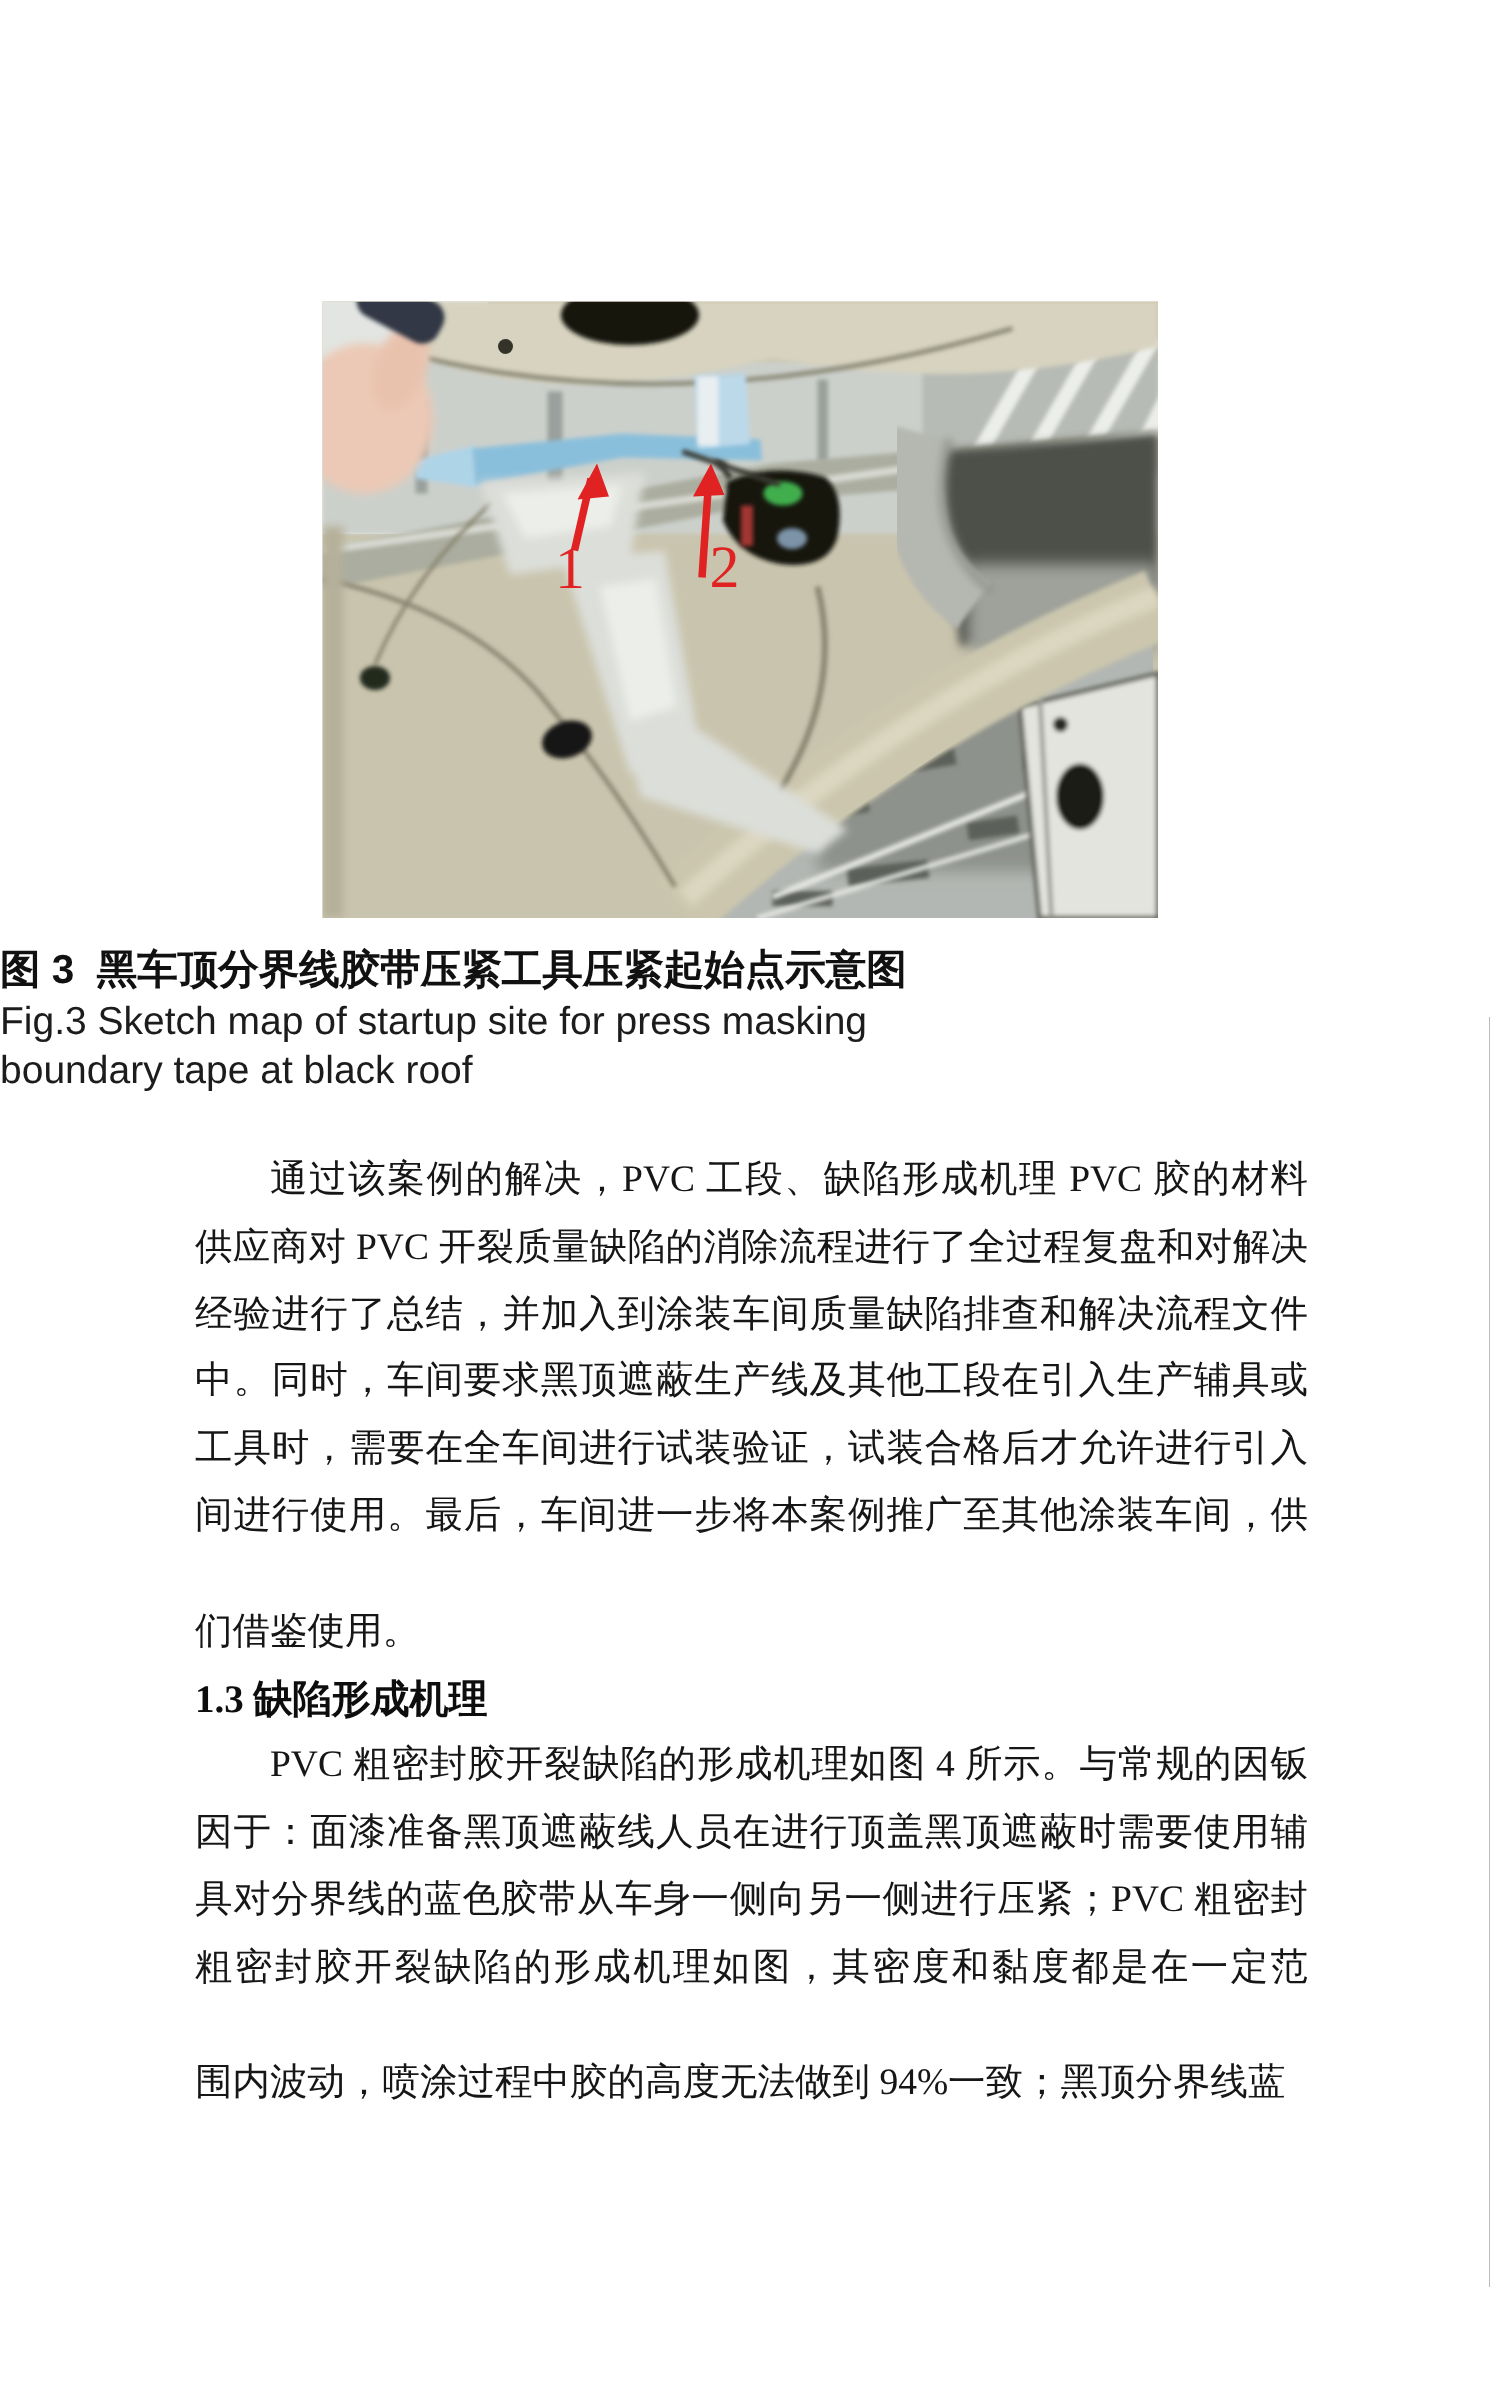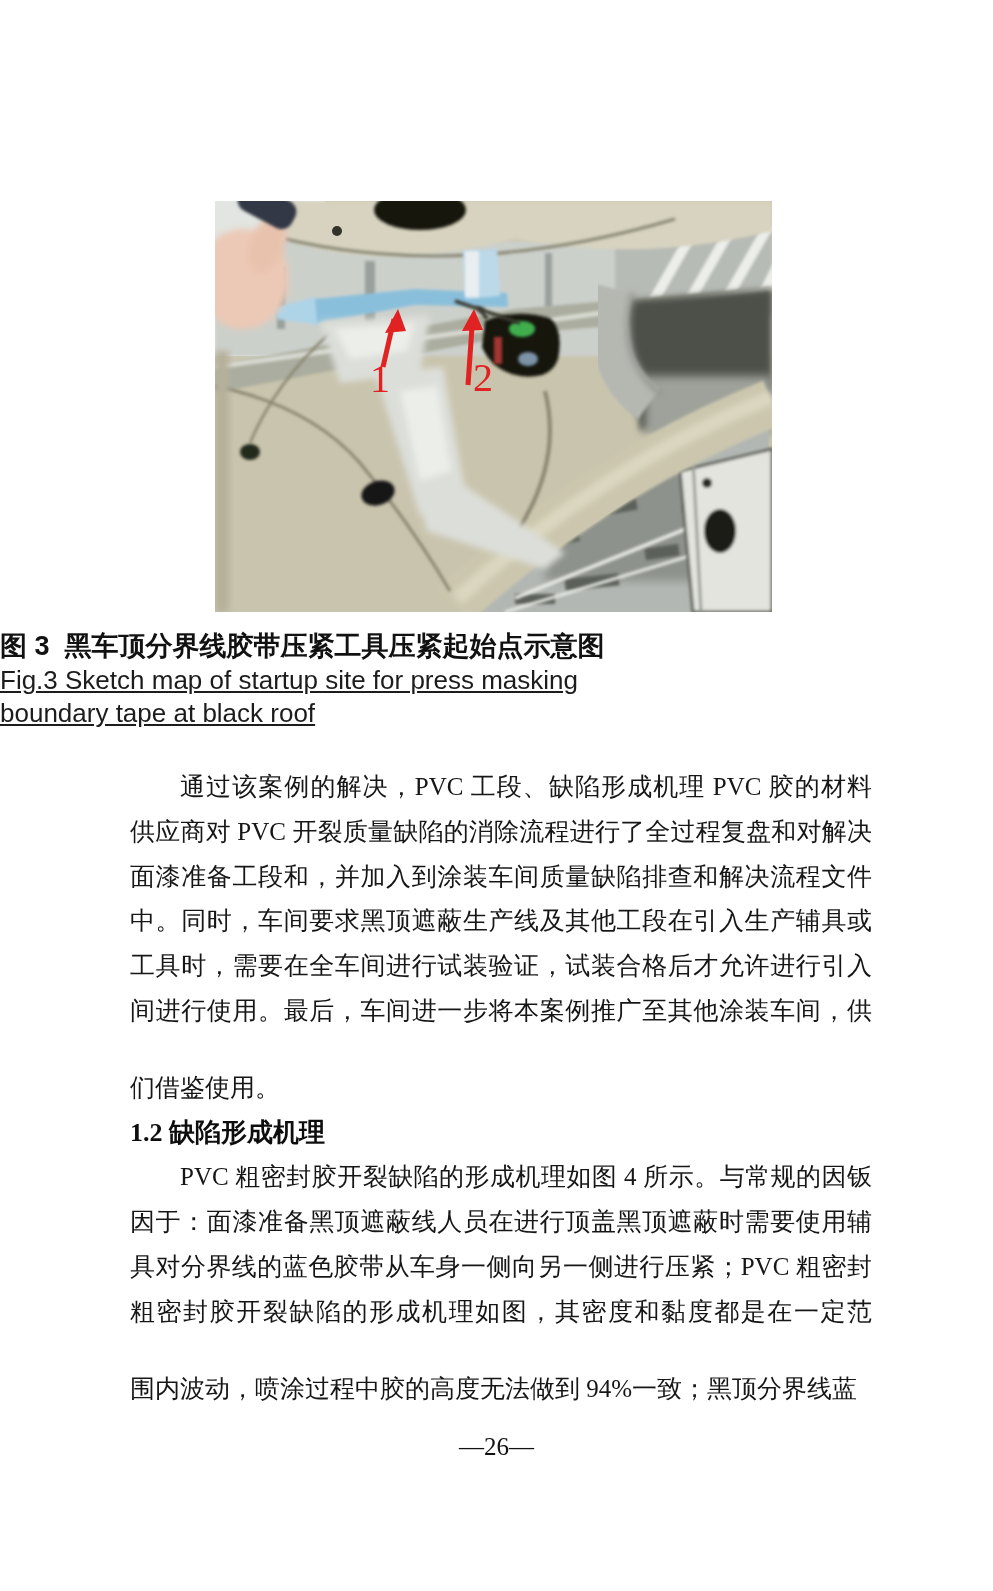--- a/index.html
+++ b/index.html
@@ -36,21 +36,20 @@
     font-family:"Liberation Sans","DejaVu Sans",sans-serif;
     font-weight:bold;
     font-size:27px;line-height:36px;
     white-space:pre;
     color:#111;
   }
   .cap-en{
     font-family:"Liberation Sans","DejaVu Sans",sans-serif;
     font-size:26px;line-height:33px;
     color:#1c1c1c;
-    text-decoration:underline;
   }
   
   #content{
     position:absolute;left:130px;top:765px;width:742px;
   }
   .line{
     font-size:25px;
     height:44.8px;line-height:44.8px;
     text-align:justify;
     text-align-last:justify;
@@ -209,27 +208,26 @@
 
   <div class="caption">
     <div class="cap-zh">图 3  黑车顶分界线胶带压紧工具压紧起始点示意图</div>
     <div class="cap-en">Fig.3 Sketch map of startup site for press masking</div>
     <div class="cap-en">boundary tape at black roof</div>
   </div>
 
   <div id="content">
       <div class="line indent">通过该案例的解决，PVC 工段、缺陷形成机理 PVC 胶的材料</div>
       <div class="line">供应商对 PVC 开裂质量缺陷的消除流程进行了全过程复盘和对解决</div>
-      <div class="line">面漆准备工段和，并加入到涂装车间质量缺陷排查和解决流程文件</div>
+      <div class="line">经验进行了总结，并加入到涂装车间质量缺陷排查和解决流程文件</div>
       <div class="line">中。同时，车间要求黑顶遮蔽生产线及其他工段在引入生产辅具或者</div>
       <div class="line">工具时，需要在全车间进行试装验证，试装合格后才允许进行引入车</div>
       <div class="line">间进行使用。最后，车间进一步将本案例推广至其他涂装车间，供他</div>
       <div class="line last">们借鉴使用。</div>
-      <div class="heading">1.2 缺陷形成机理</div>
+      <div class="heading">1.3 缺陷形成机理</div>
       <div class="line indent">PVC 粗密封胶开裂缺陷的形成机理如图 4 所示。与常规的因钣</div>
       <div class="line">因于：面漆准备黑顶遮蔽线人员在进行顶盖黑顶遮蔽时需要使用辅</div>
       <div class="line">具对分界线的蓝色胶带从车身一侧向另一侧进行压紧；PVC 粗密封</div>
       <div class="line">粗密封胶开裂缺陷的形成机理如图，其密度和黏度都是在一定范</div>
       <div class="line last">围内波动，喷涂过程中胶的高度无法做到 94%一致；黑顶分界线蓝</div>
     </div>
 
-  <div class="page-number">—26—</div>
 </div>
 
 </body></html>

